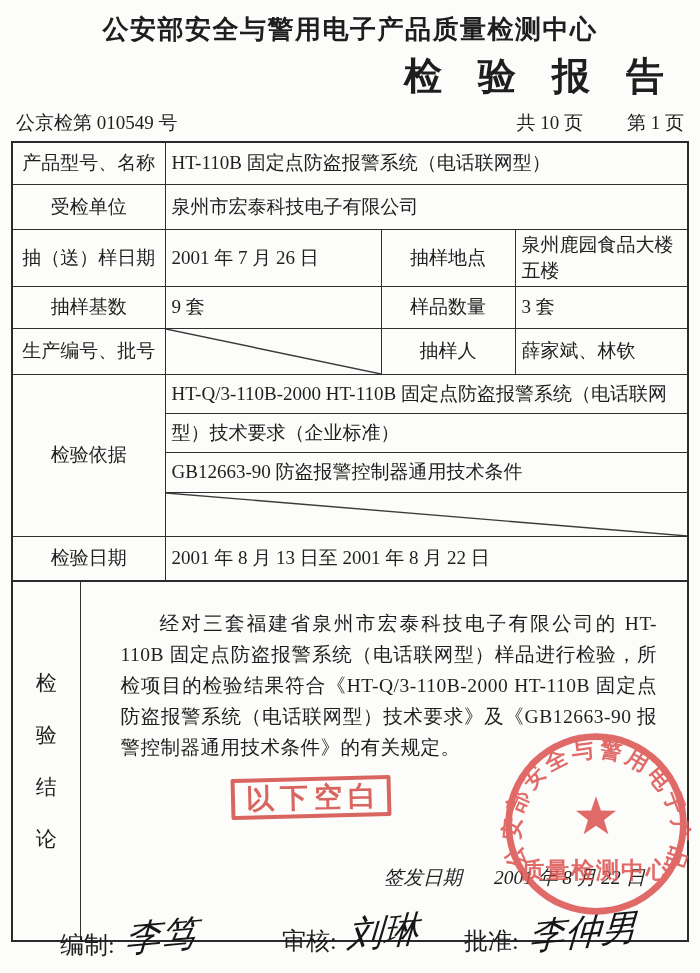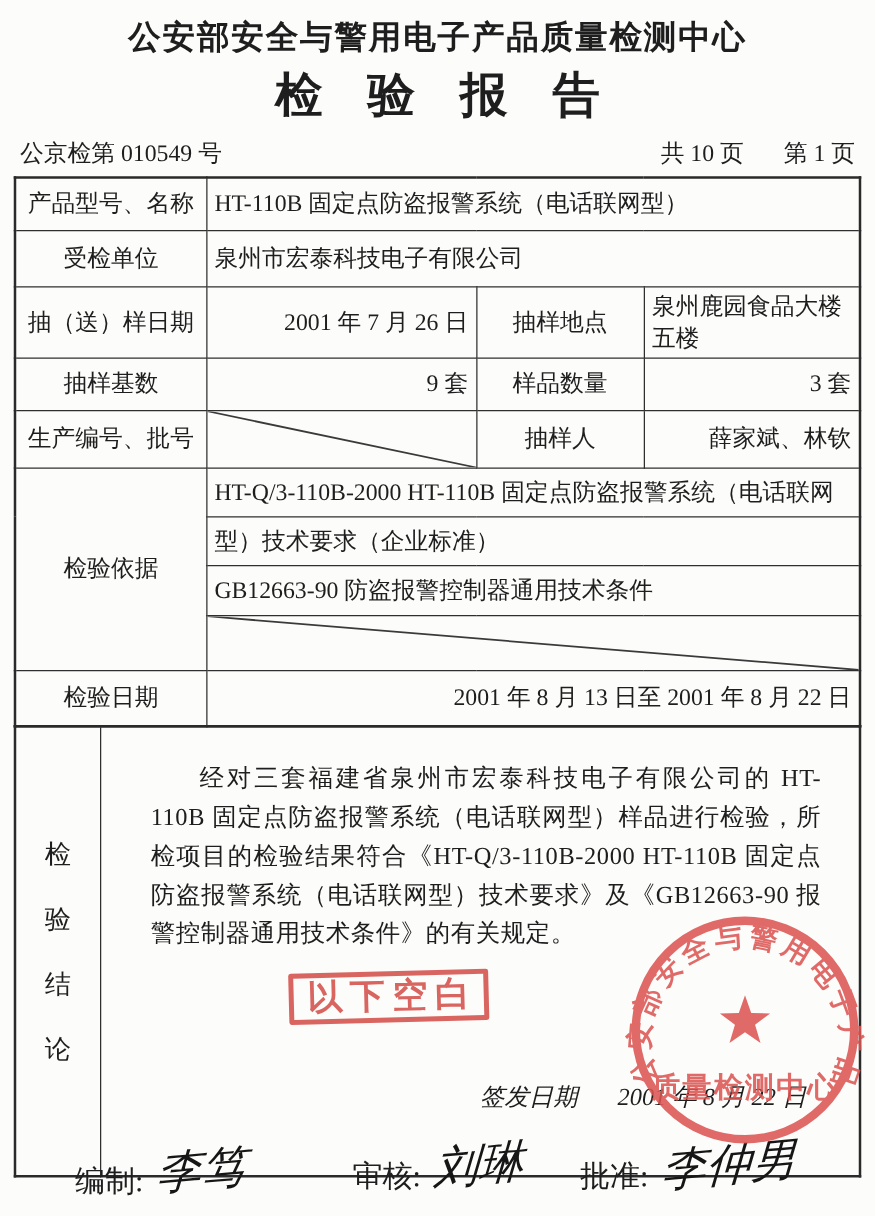--- a/index.html
+++ b/index.html
@@ -3,29 +3,29 @@
 <meta charset="utf-8">
 <style>
   * { margin:0; padding:0; box-sizing:border-box; }
   body { background:#e8e8e8; font-family:"Liberation Serif","DejaVu Serif",serif; }
   .page {
     position:relative; width:700px; height:973px; margin:0 auto;
     background:#fcfcfa; color:var(--ink,#1e1e1e); overflow:hidden;
   }
   
   .org-title { padding-top:12px; text-align:center; font-size:26px; font-weight:700; letter-spacing:1.5px; }
-  .report-title { margin-top:4px; text-align:center; font-size:38px; font-weight:700; letter-spacing:36px; padding-left:36px; }
+  .report-title { margin-top:4px; text-align:right; font-size:38px; font-weight:700; letter-spacing:36px; padding-left:36px; }
   .meta-row { display:flex; justify-content:space-between; align-items:center; margin:8px 16px 5px 16px; font-size:19px; }
-  .meta-right { display:flex; gap:32px; }
+  .meta-right { display:flex; gap:44px; }
   
   table { border-collapse:collapse; table-layout:fixed; width:678px; margin-left:11px; }
   .main-table { border:2.5px solid #2a2a2a; }
   .main-table td { border:1.6px solid #2f2f2f; font-size:19px; padding:2px 6px; overflow:hidden; }
   td.lab { text-align:center; padding:2px 2px; }
-  td.ctr { text-align:right; }
+  td.ctr { text-align:left; }
   td.diag { position:relative; padding:0; }
   .diag-svg { position:absolute; left:0; top:0; width:100%; height:100%; display:block; }
   .diag-svg line { stroke:#3a3a3a; stroke-width:1.4; }
   
   .conc-table { border:2.5px solid #2a2a2a; margin-top:-2.5px; height:362px; }
   .conc-table td { border:1.6px solid #2f2f2f; }
   .conc-label { vertical-align:middle; }
   .conc-label-inner { display:flex; flex-direction:column; align-items:center; justify-content:center; gap:24px; font-size:21px; }
   .conc-body { vertical-align:top; padding:26px 30px 0 40px; font-size:19.5px; line-height:31px; }
   .conc-text { text-align:justify; text-indent:2em; letter-spacing:0.5px; }

